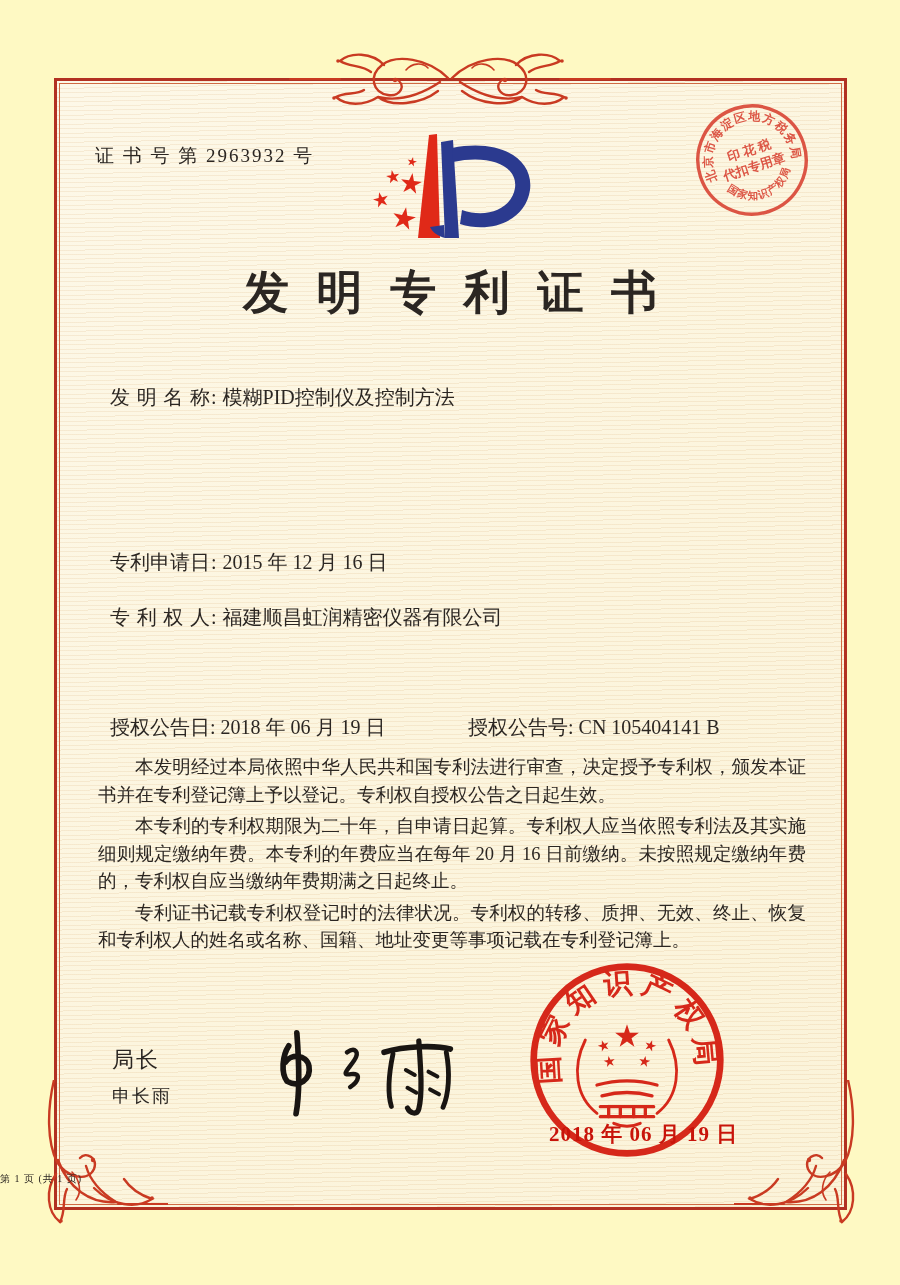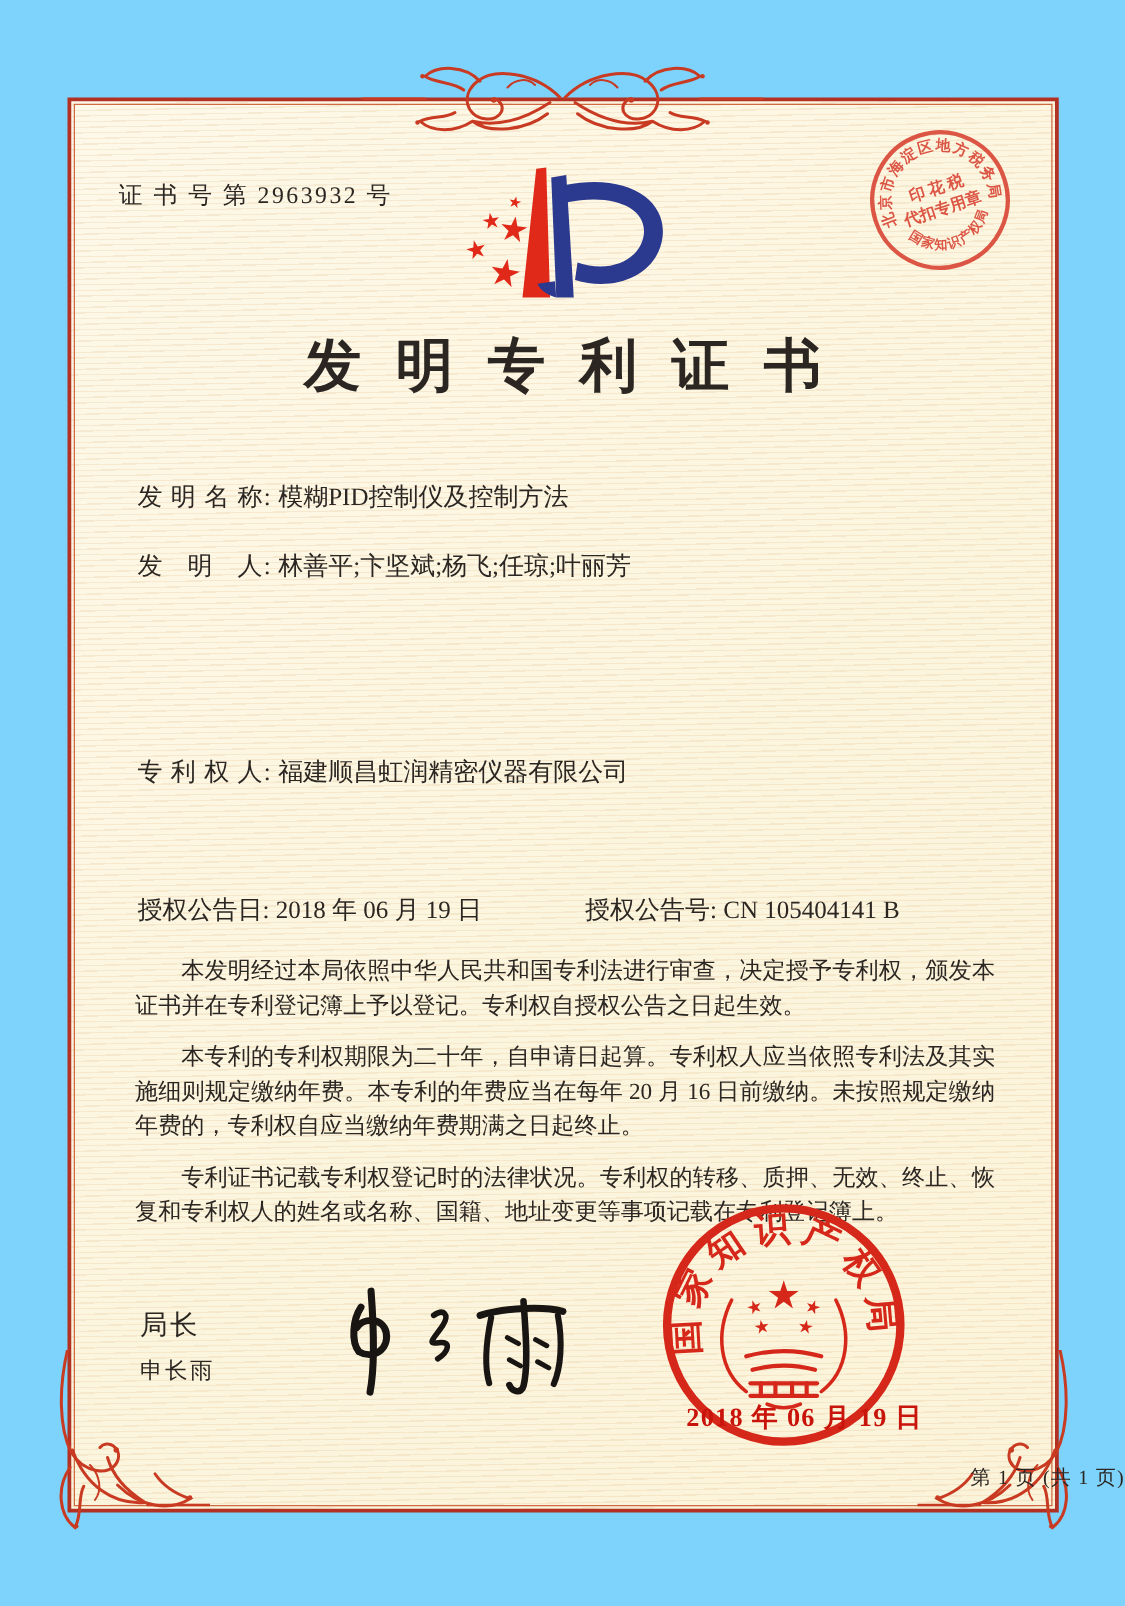--- a/index.html
+++ b/index.html
@@ -1,18 +1,18 @@
 <!DOCTYPE html>
 <html><head>
 <meta charset="utf-8">
 <style>
   html,body{margin:0;padding:0;background:#e9e6df;}
   .page{
     position:relative;width:900px;height:1285px;margin:0 auto;
-    background:#7dd3fc;overflow:hidden;
+    background:#fef9c3;overflow:hidden;
     font-family:"Liberation Serif","DejaVu Serif",serif;color:#2b2622;
   }
   
   .paper{
     position:absolute;left:55px;top:79px;right:54px;bottom:76px;
     background:
       repeating-linear-gradient(179deg, rgba(213,165,108,0.17) 0px, rgba(213,165,108,0.17) 1px, rgba(255,252,238,0) 1px, rgba(255,252,238,0) 4.5px),
       linear-gradient(135deg,#fdf8e8 0%,#fcf5de 55%,#fbf3d9 100%);
   }
   .frame{
@@ -33,27 +33,27 @@
   .row{left:110px;font-size:20px;white-space:nowrap;}
   .row .lab{display:inline-block;width:100px;text-align:justify;text-align-last:justify;vertical-align:top;}
   .row .col{display:inline-block;margin:0 6px 0 1px;}
   .r0{top:384px;} .r1{top:439px;} .r2{top:494px;} .r3{top:549px;} .r4{top:604px;} .r5{top:659px;}
   .grant-date{left:110px;top:714px;font-size:20px;}
   .grant-no{left:455px;top:714px;font-size:20px;margin-left:13px;}
   .body-text{
     left:94px;top:750px;width:716px;font-size:18.5px;line-height:27.5px;
     text-align:justify;
   }
-  .body-text p{margin:14px;text-indent:2em;}
+  .body-text p{margin:4px;text-indent:2em;}
   .director-title{left:112px;top:1045px;font-size:22px;letter-spacing:2px;}
   .director-name{left:112px;top:1084px;font-size:18px;letter-spacing:2px;}
   .signature{left:250px;top:1025px;}
   .seal{left:527px;top:960px;}
   .seal-date{left:549px;top:1120px;font-size:21px;font-weight:bold;color:#c8140a;letter-spacing:1px;white-space:nowrap;}
-  .footer{left:0;right:0;top:1172px;text-align:right;font-size:16px;letter-spacing:1px;}
+  .footer{left:0;right:0;top:1172px;text-align:left;font-size:10px;letter-spacing:1px;}
   .tax-stamp{left:676px;top:84px;opacity:0.88;}
   .ornament-top{left:288px;top:46px;}
   .corner-bl{left:36px;top:1080px;}
   .corner-br{left:734px;top:1080px;transform:scaleX(-1);}
 </style>
 </head>
 <body>
 
 <div class="page">
 
@@ -125,22 +125,22 @@
       <path d="M100,28 C150,18 182,40 178,70 C174,100 140,114 108,104 L110,90 C136,99 160,88 163,68 C166,46 138,34 101,42 Z"></path>
       <path d="M93,118 C86,116 80,112 78,107 L92,105 Z"></path>
     </g>
   </svg>
 
   <div class="abs title">发明专利证书</div>
 
   <div class="abs row r0">
     <span class="lab">发明名称</span><span class="col">:</span><span>模糊PID控制仪及控制方法</span>
   </div>
-  <div class="abs row r1">
-    <span class="lab">发明人</span><span class="col">:</span><span>林善平;卞坚斌;杨飞;任琼;叶丽芳</span>
+  <div class="abs row r3">
+    <span class="lab">专利申请日</span><span class="col">:</span><span>2015 年 12 月 16 日</span>
   </div>
   <div class="abs row r4">
     <span class="lab">专利权人</span><span class="col">:</span><span>福建顺昌虹润精密仪器有限公司</span>
   </div>
 
   <div class="abs grant-date">
     <span>授权公告日:</span>
     <span>2018 年 06 月 19 日</span>
   </div>
   <div class="abs grant-no">

